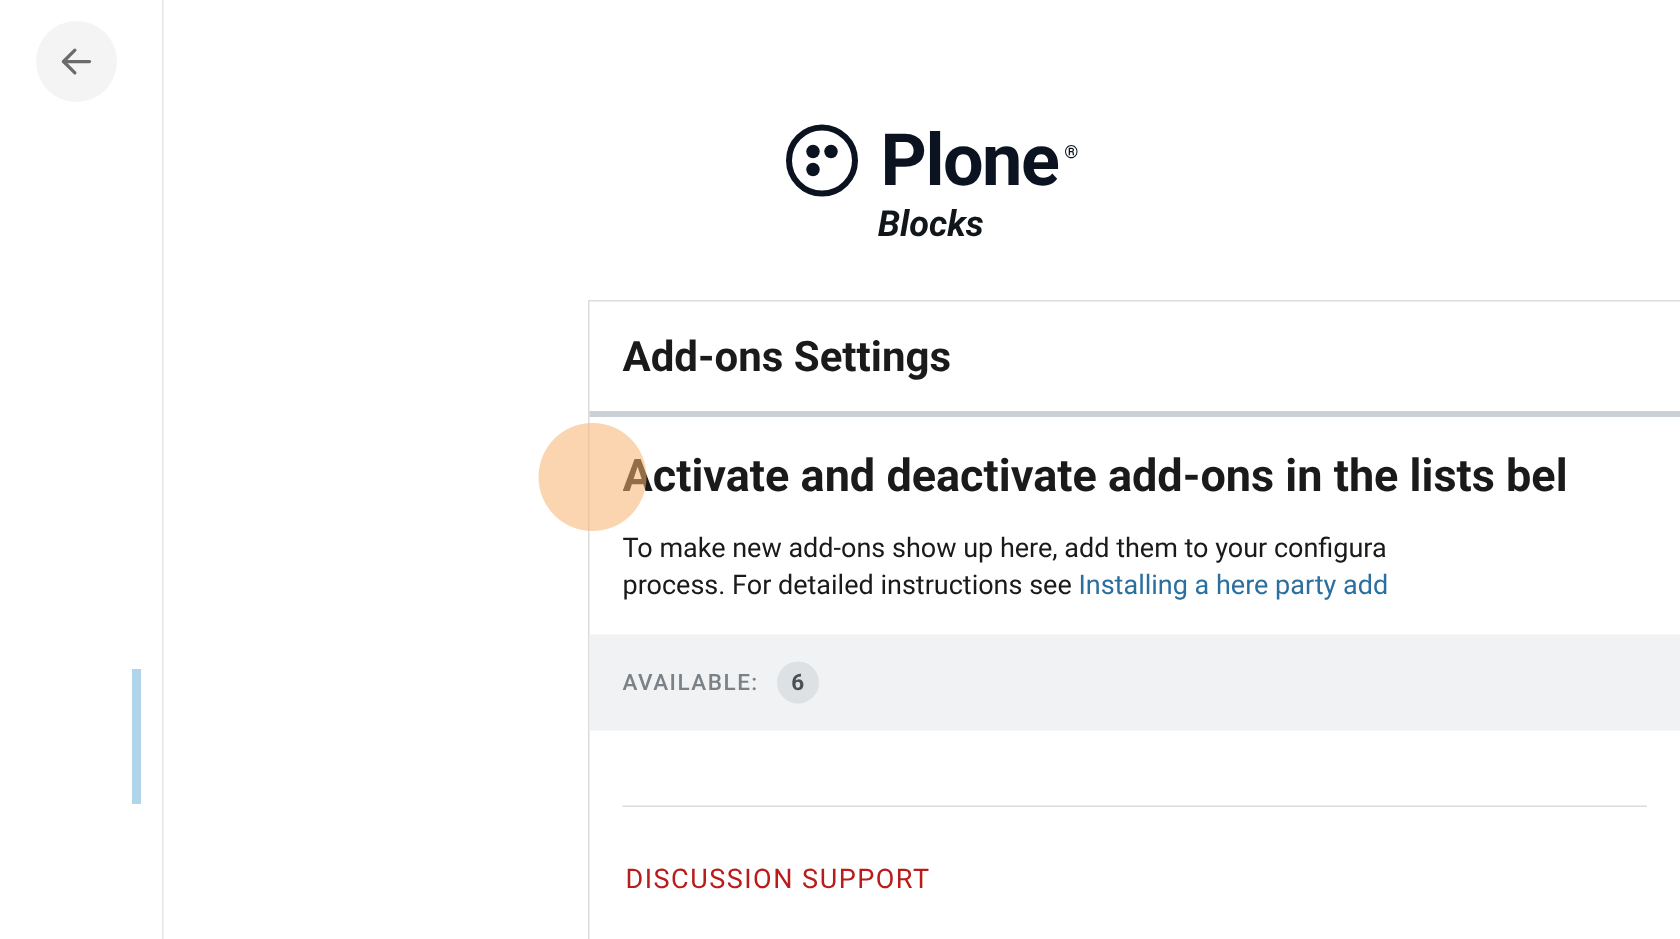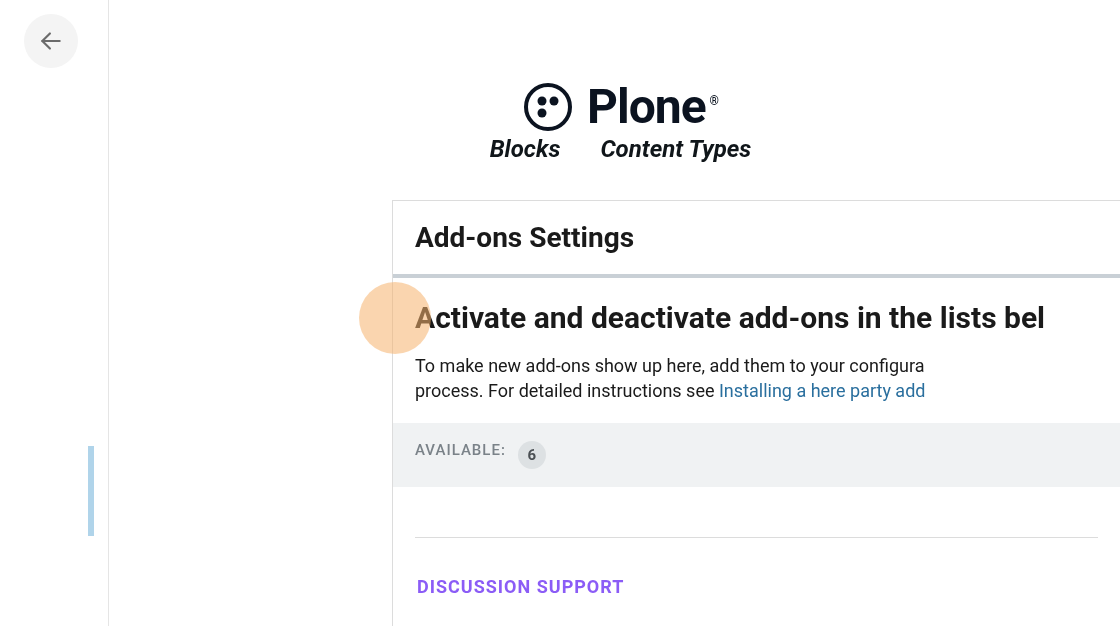--- a/index.html
+++ b/index.html
@@ -134,20 +134,21 @@
     .description a {
       color: #2a6f9e;
       text-decoration: none;
     }
     .available-bar {
       background: #f0f2f3;
       padding: 18px 22px;
       margin-left: -22px;
       margin-right: -22px;
       display: flex;
+      align-items: center;
       gap: 12px;
     }
     .available-label {
       font-size: 15px;
       font-weight: 500;
       letter-spacing: 1px;
       color: #7a8288;
     }
     .available-count {
       display: inline-flex;
@@ -162,23 +163,23 @@
       font-weight: 700;
       color: #4a4f53;
     }
     .addon-divider {
       height: 1px;
       background: #dcdcdc;
       margin: 50px 0 38px 0;
     }
     .addon-name {
       font-size: 18px;
-      font-weight: 700;
+      font-weight: 400;
       letter-spacing: 1px;
-      color: #8b5cf6;
+      color: #b91c1c;
       padding-left: 2px;
     }
     .highlight-circle {
       position: absolute;
       top: 282px;
       left: 359px;
       width: 72px;
       height: 72px;
       border-radius: 50%;
       background: rgba(245, 178, 110, 0.55);
@@ -208,21 +209,20 @@
       <circle cx="31" cy="19" r="4.5" fill="#0b1320"></circle>
       <circle cx="19" cy="31" r="4.5" fill="#0b1320"></circle>
     </svg>
     <div class="logo-text">
       <span>Plone</span>
       <span class="logo-reg">®</span>
     </div>
   </div>
   <nav class="nav-menu">
     <div class="nav-item">Blocks</div>
-    <div class="nav-item">Content Types</div>
   </nav>
 </div>
 
 <div class="panel">
   <div class="panel-header">
     <div class="panel-title">Add-ons Settings</div>
   </div>
   <div class="panel-body">
     <div class="section-title">Activate and deactivate add-ons in the lists bel</div>
     <div class="description">

